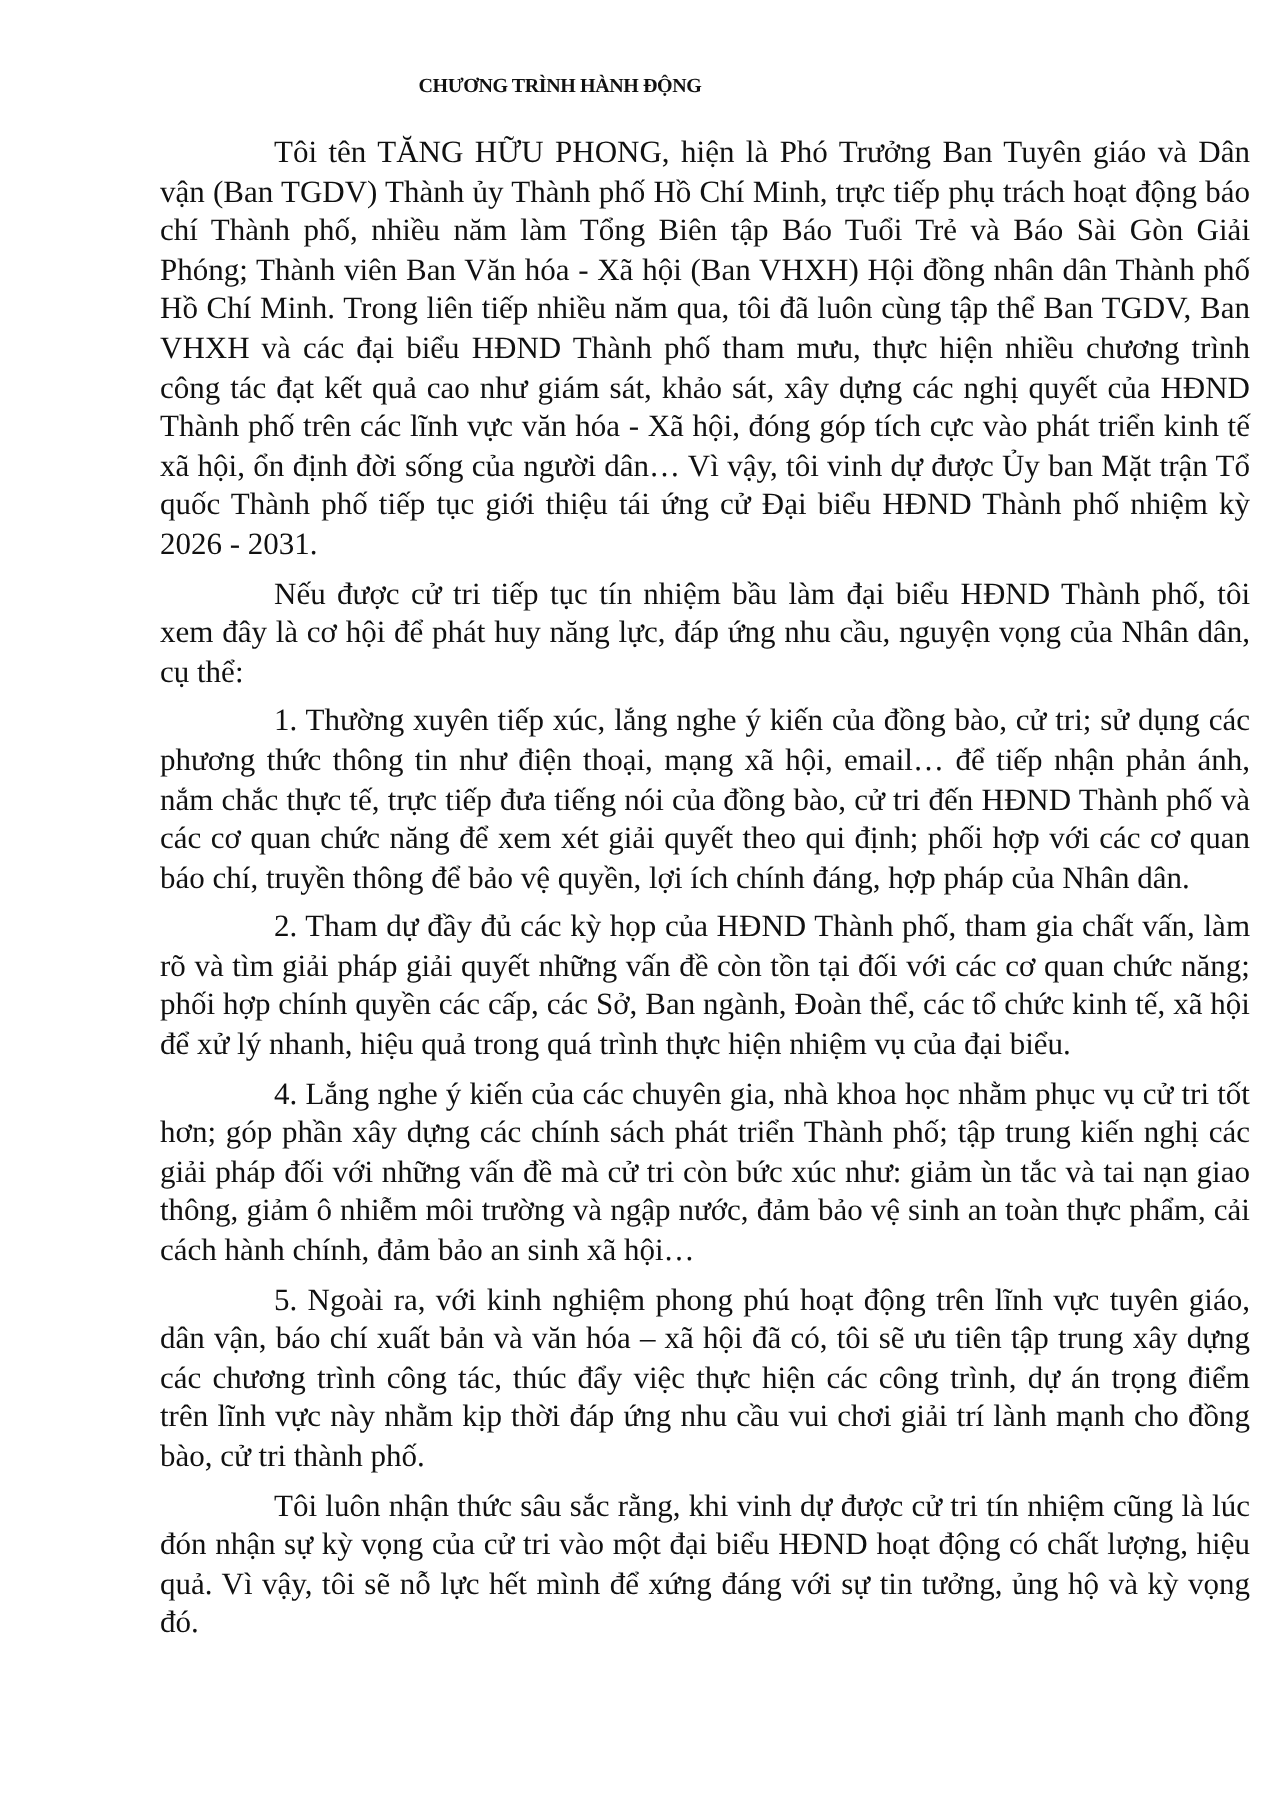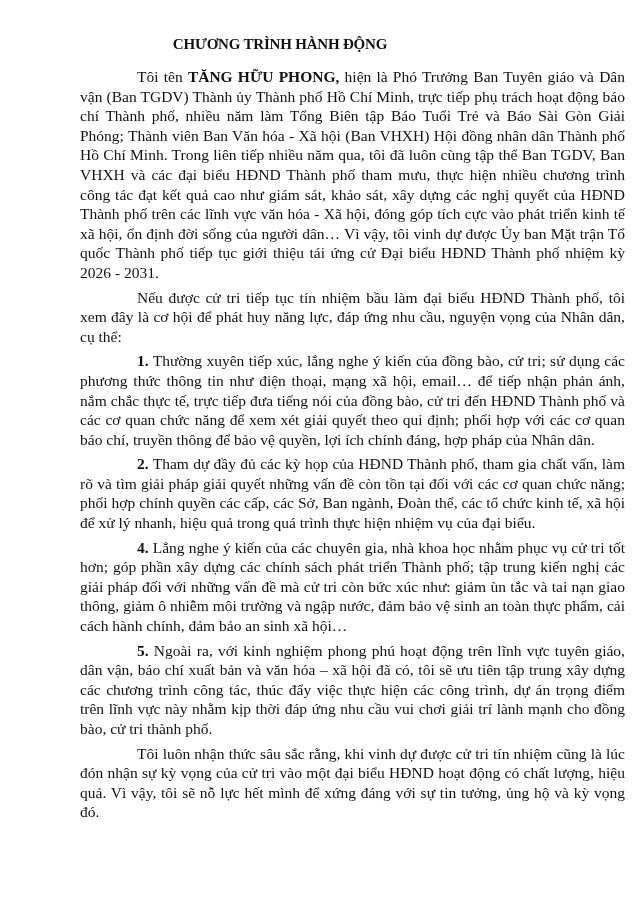--- a/index.html
+++ b/index.html
@@ -17,40 +17,40 @@
     box-sizing: border-box;
     padding: 34px 15px 0 80px;
     font-family: "Liberation Serif", "DejaVu Serif", serif;
     color: #111111;
     overflow: hidden;
   }
   .doc-title {
     width: 400px;
     margin: 0 0 13px 0;
     text-align: center;
-    font-size: 15px;
+    font-size: 10px;
     font-weight: bold;
     line-height: 20px;
     letter-spacing: -0.2px;
   }
   .doc-title .title-line {
     display: block;
     white-space: nowrap;
   }
   .doc-body {
     font-size: 15.5px;
     line-height: 19.6px;
     text-align: justify;
   }
   .para {
     margin: 0 0 5px 0;
     text-indent: 57px;
   }
   .para b {
-    font-weight: bold;
+    font-weight: normal;
   }
 </style>
 </head>
 <body>
 
 <div class="page">
   <h1 class="doc-title">
     <span class="title-line">CHƯƠNG TRÌNH HÀNH ĐỘNG</span>
   </h1>
   <div class="doc-body">

